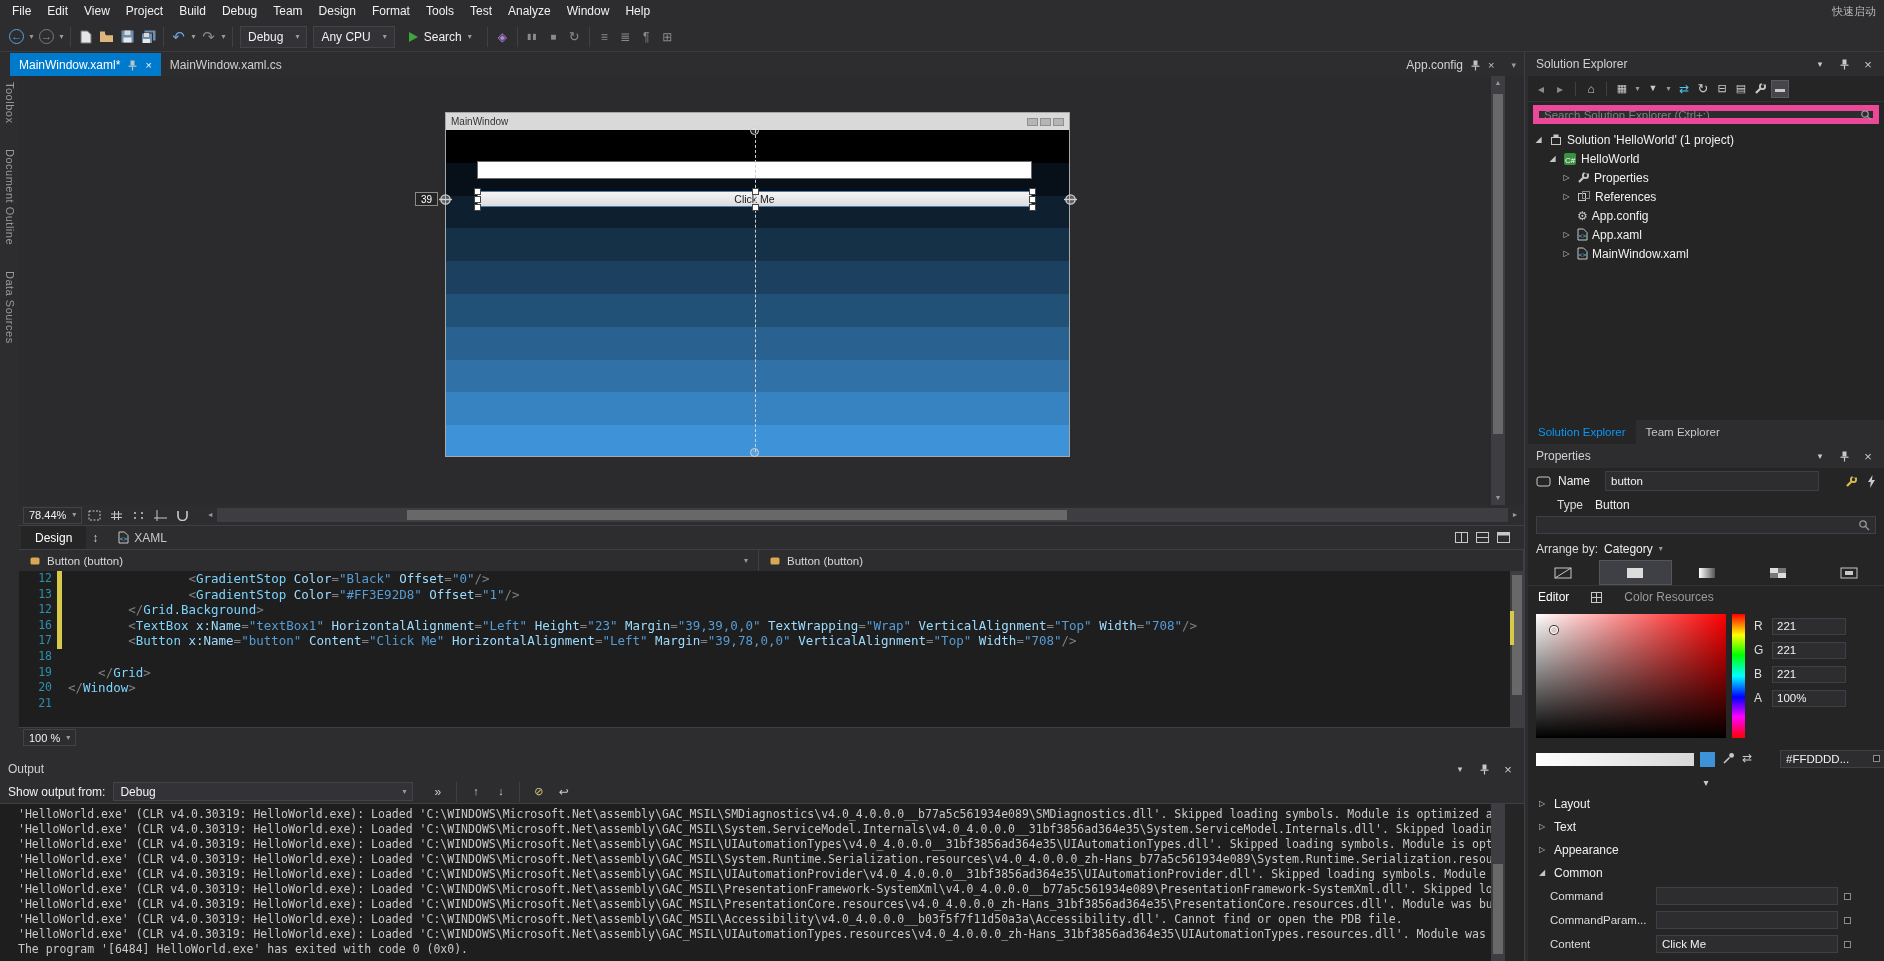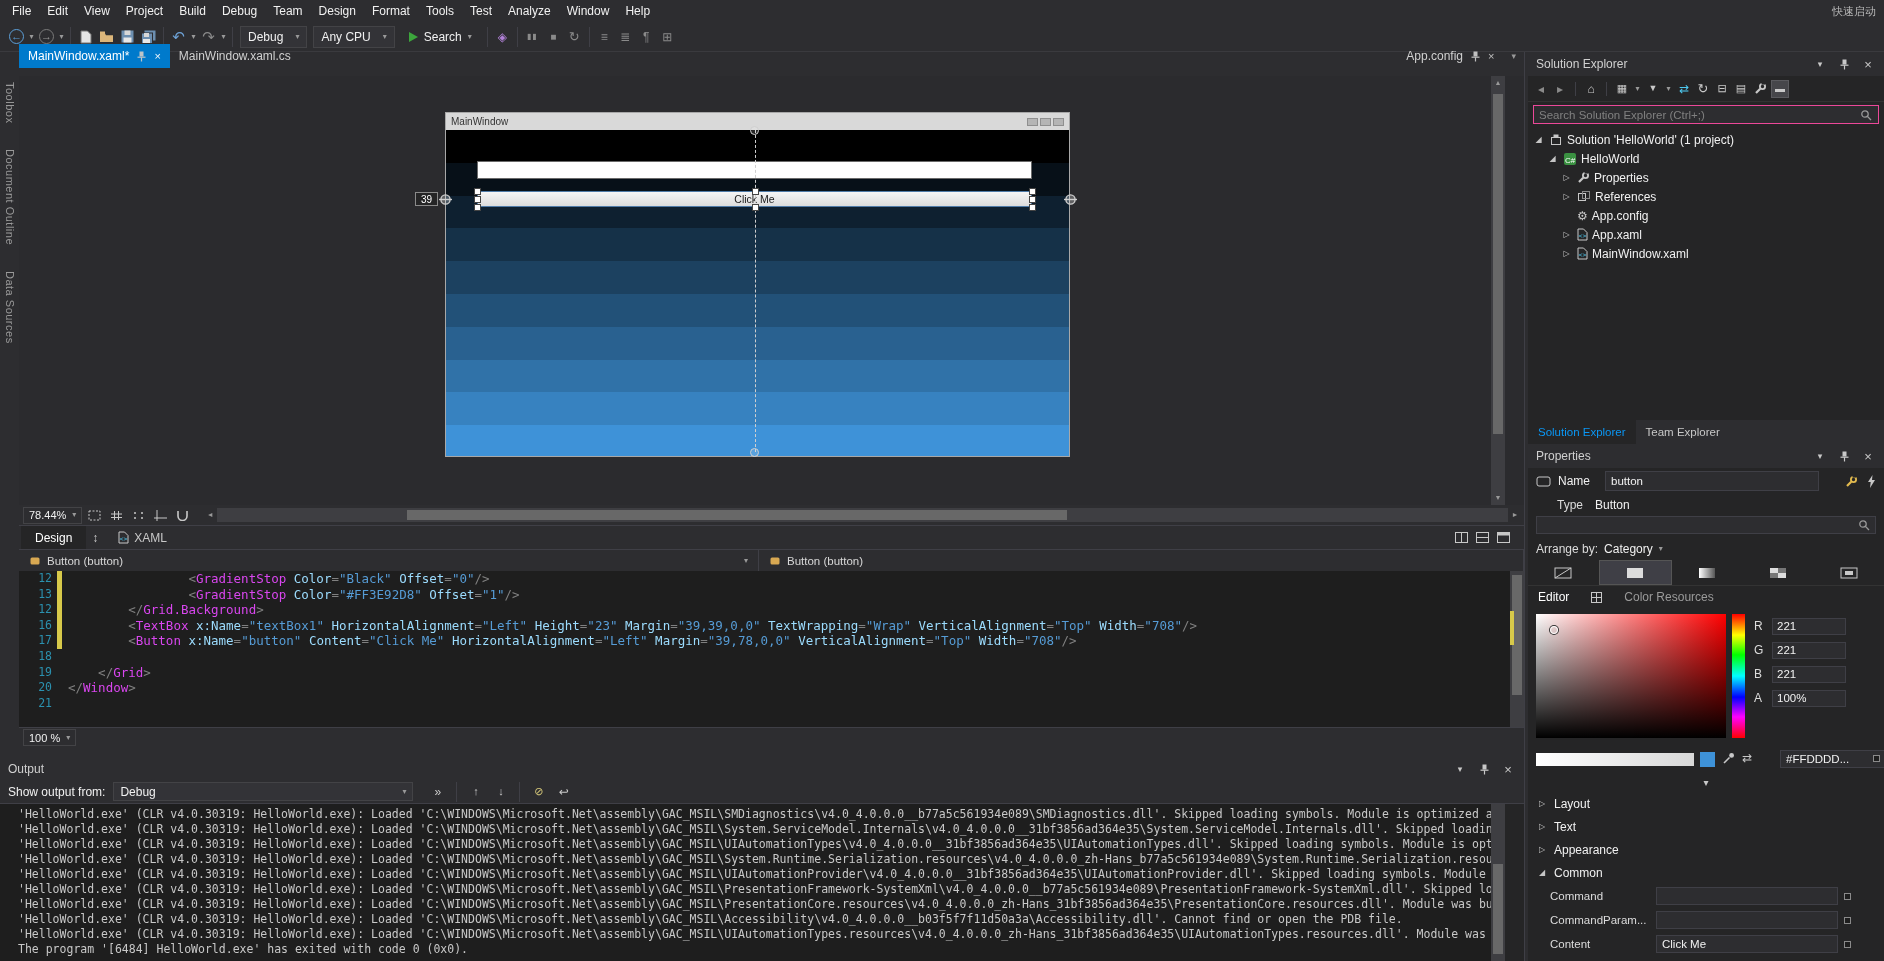--- a/index.html
+++ b/index.html
@@ -17,21 +17,21 @@
 #toolbar{position:absolute;left:0;top:22px;width:100%;height:30px;display:flex;align-items:center;padding-left:6px;border-bottom:1px solid #3a3a3e}
 #tb-left,#tb-right{display:inline-flex;align-items:center}
 .tbtn{height:22px;min-width:21px;padding:0 2px;display:inline-flex;align-items:center;justify-content:center}
 .tbtn.small{min-width:16px;height:16px}
 .tcar{width:9px;display:inline-flex;justify-content:center}
 .tsep{width:1px;height:20px;background:#3f3f46;margin:0 4px;align-self:center}
 .tsel{height:22px;background:#333337;border:1px solid #434346;display:inline-flex;align-items:center;gap:12px;padding:0 7px;margin:0 3px;color:#f1f1f1}
 #start-btn{height:22px;display:inline-flex;align-items:center;gap:6px;padding:0 8px;margin:0 3px}
 .play{width:0;height:0;border-left:9px solid #3ca53c;border-top:5.5px solid transparent;border-bottom:5.5px solid transparent;display:inline-block}
 
-#tabrow{position:absolute;left:0;top:44px;width:1524px;height:24px;display:flex;align-items:center;padding-left:19px}
+#tabrow{position:absolute;left:0;top:53px;width:1524px;height:24px;display:flex;align-items:center;padding-left:10px}
 .doc-tab{height:24px;display:flex;align-items:center;gap:7px;padding:0 9px;color:#d0d0d0}
 .doc-tab.active{background:#007acc;color:#fff}
 .doc-tab .icn{opacity:.95}
 .flex1{flex:1}
 
 #sidebar-strip{position:absolute;left:0;top:76px;width:19px;height:671px;background:#2d2d30;display:flex;flex-direction:column;gap:26px;padding-top:6px;align-items:center}
 .vtab-label{writing-mode:vertical-rl;font-size:11px;color:#9a9a9a;letter-spacing:.5px}
 
 #designer{position:absolute;left:19px;top:76px;width:1505px;height:429px;background:#2b2b2e;overflow:hidden}
 #artboard{position:absolute;left:426px;top:36px;width:625px;height:345px;background:#fff;border:1px solid #a8a8a8}
@@ -68,21 +68,21 @@
 #crumbs{position:absolute;left:19px;top:549px;width:1505px;height:22px;background:#2d2d30;display:flex;border-top:1px solid #3f3f46}
 .crumb{display:flex;align-items:center;gap:6px;padding:0 10px;border-right:1px solid #3f3f46;color:#d8d8d8;font-size:11.5px}
 .crumb.left{width:740px}
 .crumb.right{flex:1}
 
 #code{position:absolute;left:19px;top:571px;width:1505px;height:156px;background:#1e1e1e;font-family:"DejaVu Sans Mono",monospace;font-size:12.5px;overflow:hidden}
 .cl{display:flex;height:15.6px;line-height:15.6px;white-space:pre}
 .cl .ln{width:38px;text-align:right;color:#2b91af;padding-right:5px;font-size:11.5px}
 .cl .chg{width:5px;margin-right:6px}
 .cl .chg.on{background:#d7c94a}
-.tok-d{color:#808080}.tok-e{color:#d946ef}.tok-a{color:#9cdcfe}.tok-v{color:#569cd6}.tok-t{color:#dcdcdc}
+.tok-d{color:#808080}.tok-e{color:#7dd3fc}.tok-a{color:#9cdcfe}.tok-v{color:#569cd6}.tok-t{color:#dcdcdc}
 #code .sb-v{left:1491px;top:0;height:156px}
 
 #codefoot{position:absolute;left:19px;top:727px;width:1505px;height:20px;background:#2d2d30;display:flex;align-items:center;border-top:1px solid #3f3f46;padding-left:4px}
 
 #hsplit{position:absolute;left:0;top:747px;width:1524px;height:11px;background:#2d2d30}
 #output{position:absolute;left:0;top:758px;width:1524px;height:203px;background:#252526}
 #out-head{height:22px;display:flex;align-items:center;padding:0 8px;background:#2d2d30;color:#d0d0d0}
 #out-title-icons{margin-left:auto;display:flex;gap:8px}
 #out-tools{height:24px;display:flex;align-items:center;gap:4px;padding:0 8px;background:#2d2d30;border-bottom:1px solid #3f3f46}
 #out-sel{width:300px;height:19px;background:#333337;border:1px solid #434346;display:flex;align-items:center;padding:0 6px;margin-left:4px}
@@ -93,21 +93,21 @@
 #out-sb{left:1491px;top:46px;height:157px}
 
 #rsplit{position:absolute;left:1524px;top:52px;width:4px;height:909px;background:#2d2d30;border-left:1px solid #3f3f46}
 #rightpanel{position:absolute;left:1528px;top:52px;width:356px;height:909px;background:#252526}
 .tw-title{position:absolute;left:0;width:100%;height:24px;background:#2d2d30;display:flex;align-items:center;padding:0 8px;color:#d0d0d0}
 .tw-icons{margin-left:auto;display:flex;gap:8px}
 #se-title{top:0}
 #se-tools{position:absolute;left:0;top:24px;width:100%;height:26px;display:flex;align-items:center;gap:3px;padding:0 5px;border-bottom:1px solid #333}
 #se-tools .hl{background:#46464a;outline:1px solid #5a5a5e}
 #se-search{position:absolute;left:0;top:52px;width:100%;height:23px;padding:1px 5px;position:absolute}
-#se-search input{width:100%;height:19px;background:#2d2d30;border:1px solid #ec4899;color:#c8c8c8;font-size:11.5px;padding:0 22px 0 5px;font-family:"Liberation Sans",sans-serif}
+#se-search input{width:100%;height:19px;background:#2d2d30;border:6px solid #ec4899;color:#c8c8c8;font-size:11.5px;padding:0 22px 0 5px;font-family:"Liberation Sans",sans-serif}
 #se-search input::placeholder{color:#808080}
 #se-search .icn{position:absolute;right:12px;top:5px}
 #se-tree{position:absolute;left:0;top:78px;width:100%;height:288px;overflow:hidden}
 .se-row{height:19px;display:flex;align-items:center;gap:4px}
 .arrow{width:13px;text-align:center;color:#c5c5c5;font-size:8px}
 .se-label{color:#f1f1f1}
 #se-tabs{position:absolute;left:0;top:368px;width:100%;height:24px;background:#2d2d30;display:flex;align-items:stretch}
 .panel-tab{display:flex;align-items:center;padding:0 10px;color:#c8c8c8;font-size:11.5px}
 .panel-tab.active{background:#252526;color:#0a97f5}
 #prop-title{top:392px}

